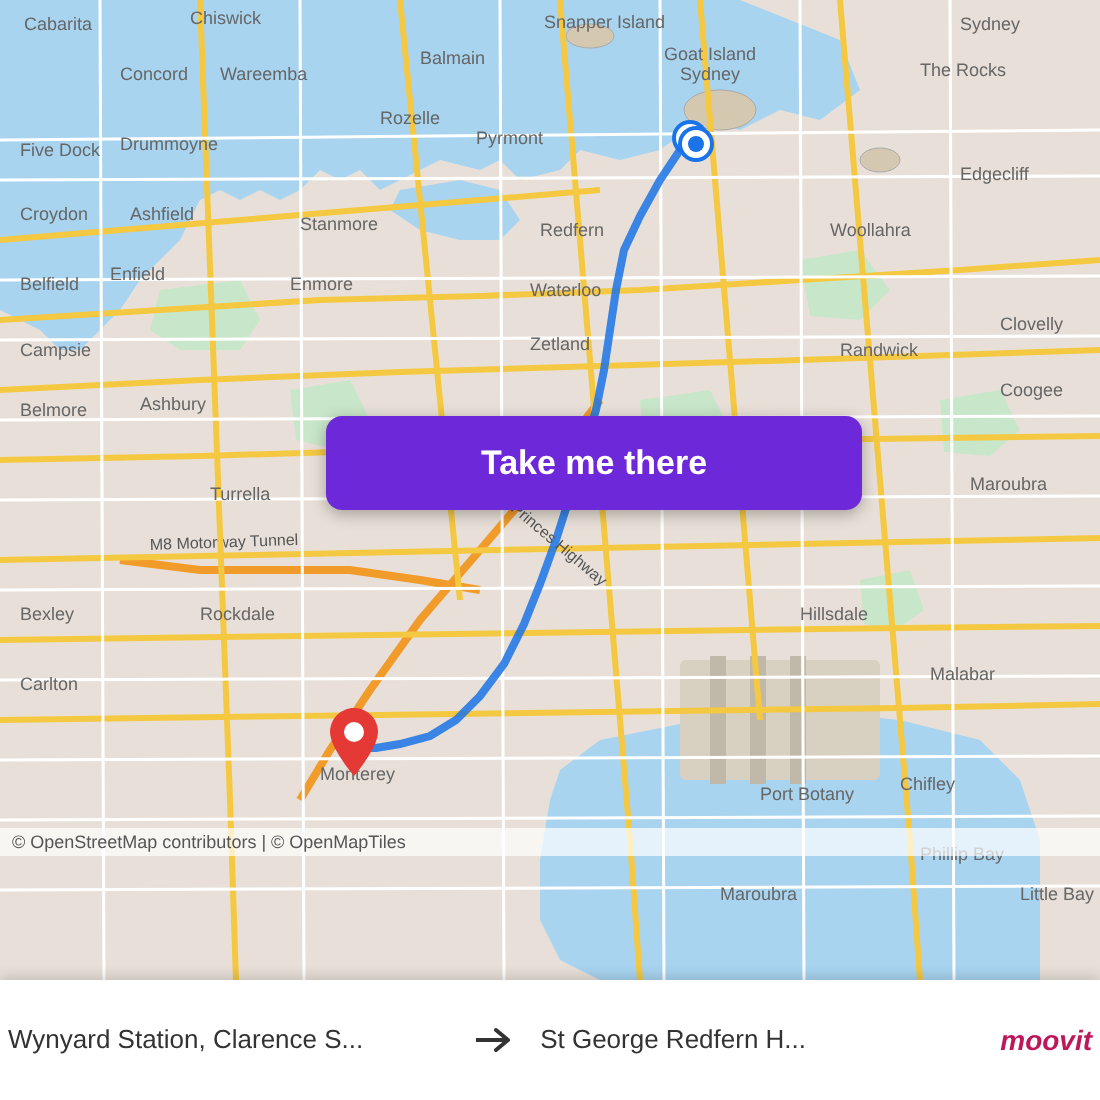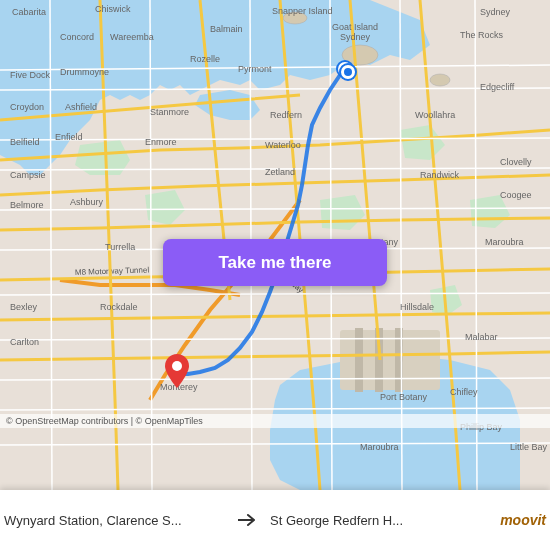--- a/index.html
+++ b/index.html
@@ -15,25 +15,25 @@
 
     
     #map-svg {
       position: absolute;
       top: 0; left: 0;
       width: 100%; height: 100%;
     }
 
     #take-me-there-btn {
       position: absolute;
-      top: 239px;
+      top: 208px;
       left: 163px;
-      width: 224px;
+      width: 268px;
       height: 47px;
-      background: #8b5cf6;
+      background: #6d28d9;
       color: white;
       border: none;
       border-radius: 8px;
       font-size: 17px;
       font-weight: bold;
       cursor: pointer;
       display: flex;
       align-items: center;
       justify-content: center;
       box-shadow: 0 2px 8px rgba(0,0,0,0.3);
@@ -103,21 +103,21 @@
 
     #moovit-logo {
       display: flex;
       align-items: center;
       margin-left: 8px;
     }
 
     .moovit-text {
       font-size: 14px;
       font-weight: bold;
-      color: #a16207;
+      color: #be185d;
       font-style: italic;
     }
 
     #attribution {
       position: absolute;
       bottom: 62px;
       left: 0;
       width: 100%;
       background: rgba(255,255,255,0.7);
       font-size: 9px;

